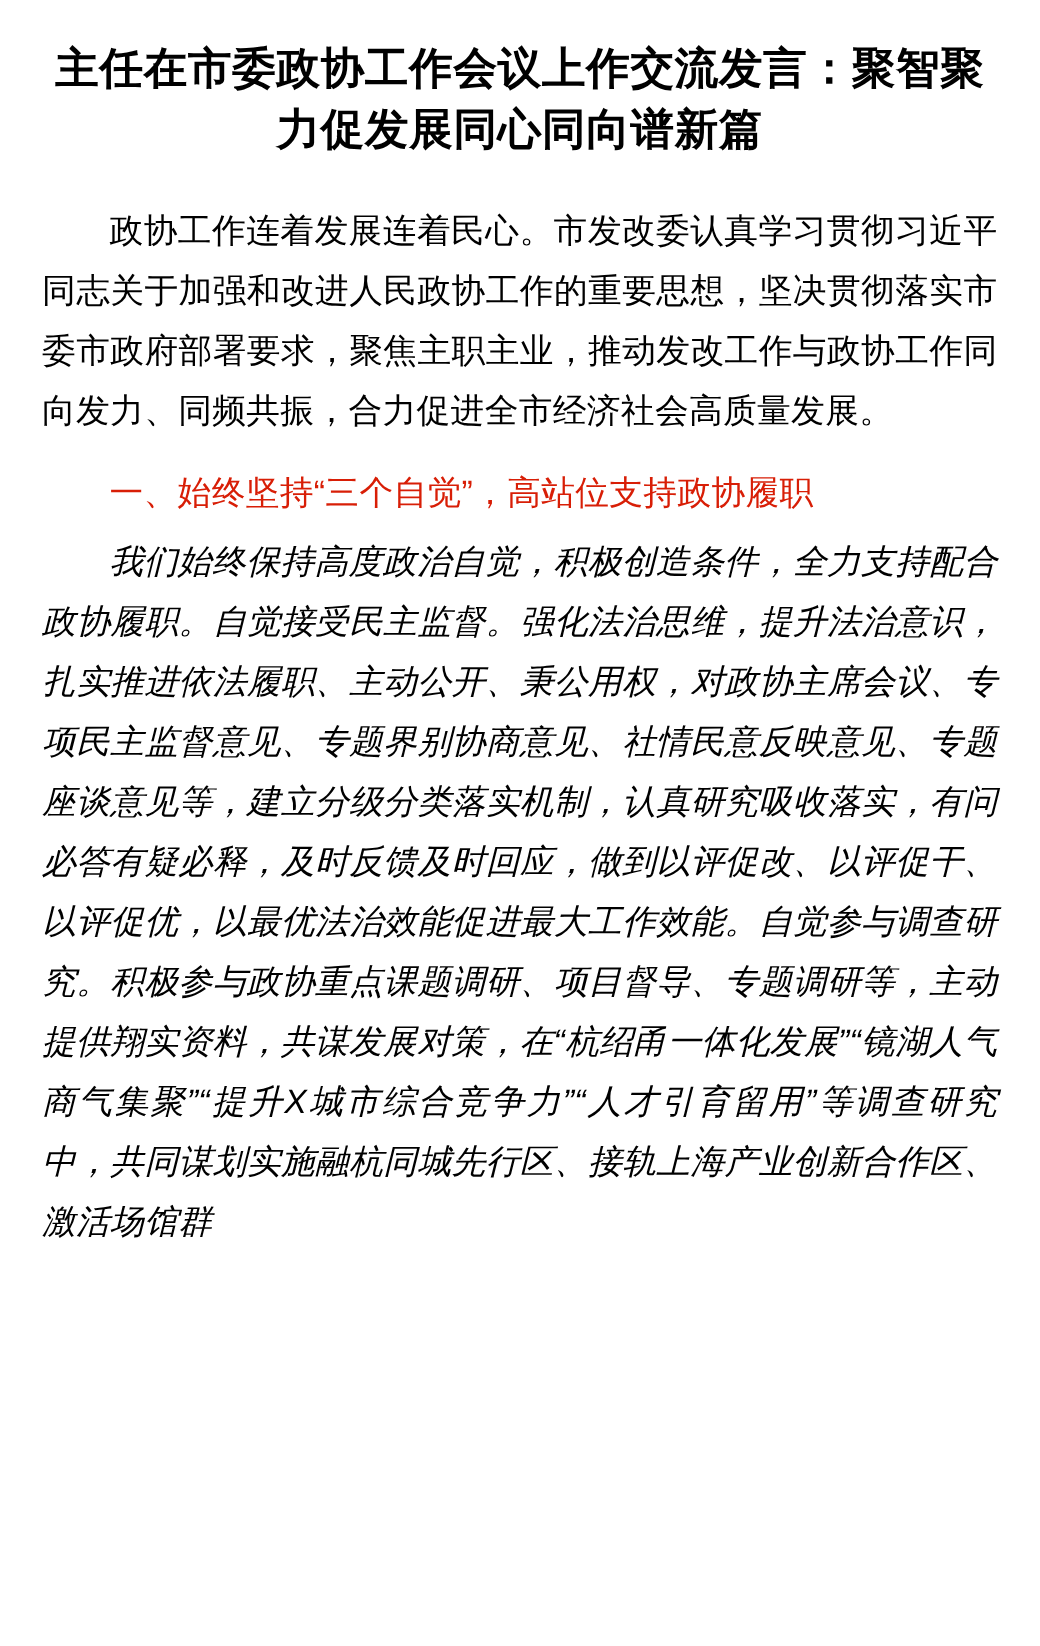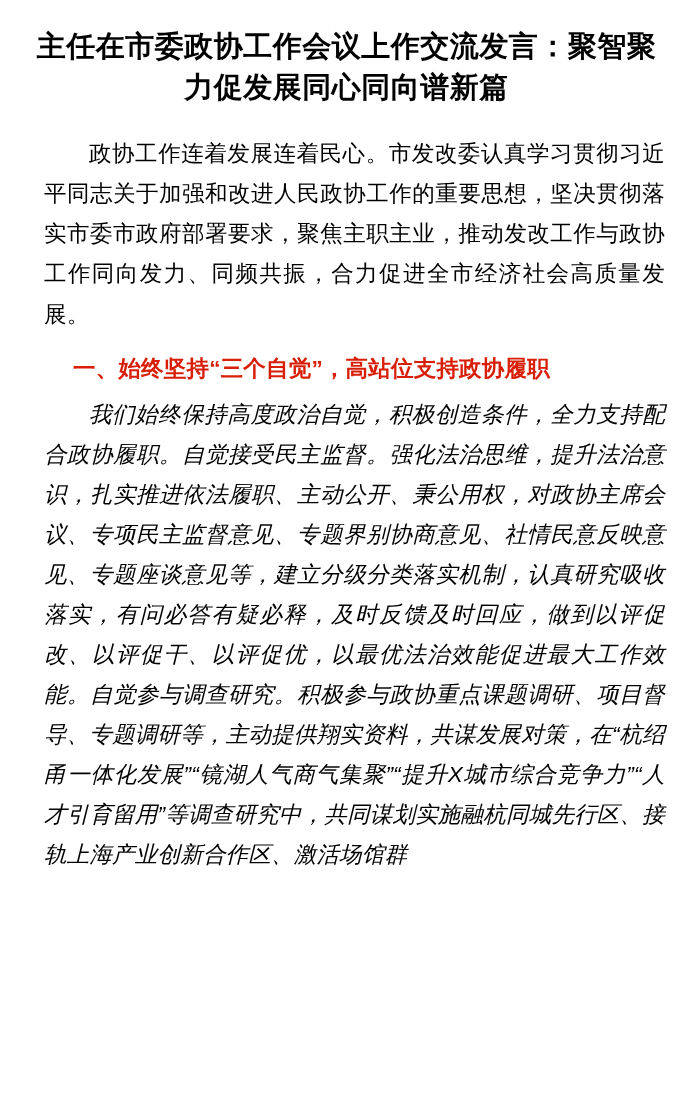--- a/index.html
+++ b/index.html
@@ -29,28 +29,28 @@
     letter-spacing: 0.5px;
     margin: 0 0 26px 0;
     color: #000000;
   }
   .para {
     font-size: 22.5px;
     line-height: 1.78;
     text-align: justify;
     text-justify: inter-ideograph;
     text-indent: 2em;
-    margin: 0 0 6px 16px;
+    margin: 0 0 6px 0;
     color: #000000;
     letter-spacing: 0.2px;
   }
   .heading-red {
     font-size: 22.5px;
     line-height: 1.78;
-    font-weight: bold;
+    font-weight: normal;
     color: #d81e06;
     text-indent: 2em;
     margin: 14px 0 6px 0;
     letter-spacing: 0.2px;
   }
   .para-last {
     margin-bottom: 0;
     font-style: italic;
   }
 </style>

